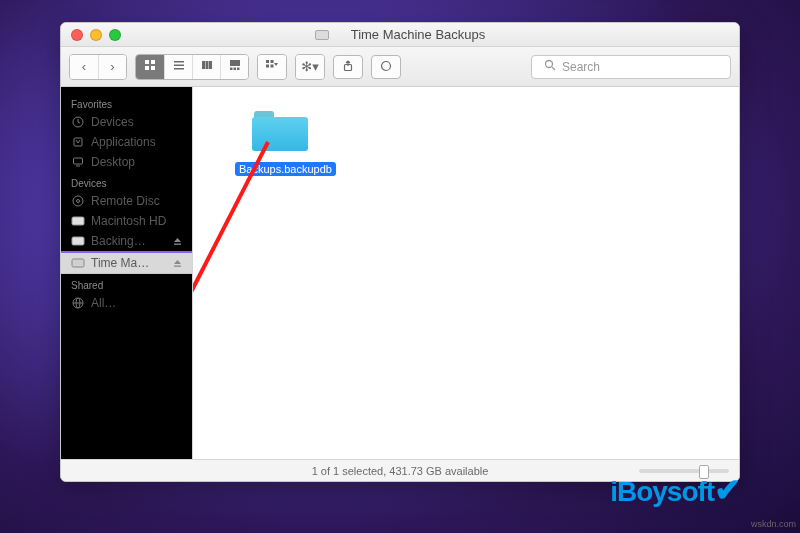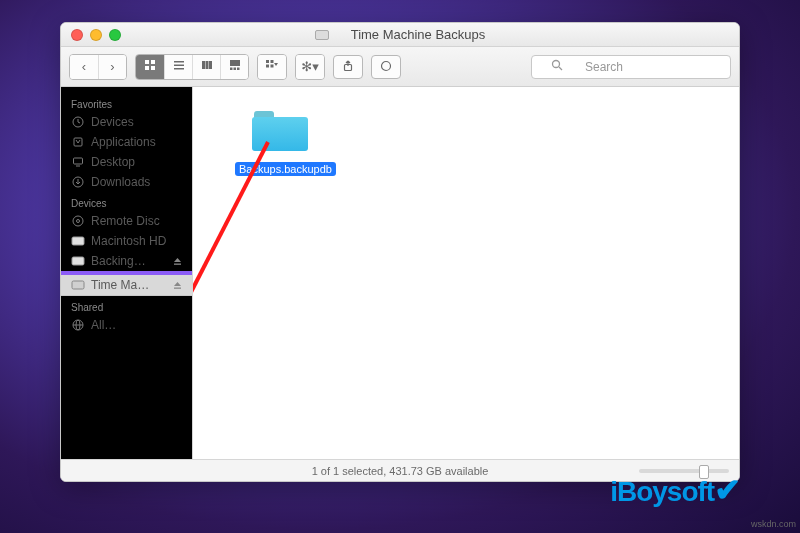--- a/index.html
+++ b/index.html
@@ -12,28 +12,28 @@
   .tl-min  { background: #febc2e; }
   .tl-max  { background: #28c840; }
   .title-center { position: absolute; left: 0; right: 0; display: flex; justify-content: center; align-items: center; gap: 22px; font-size: 13px; color: #4a4a4a; pointer-events: none; }
   .title-center .disk { width: 14px; height: 10px; border: 1px solid #aaa; background: #dcdcdc; border-radius: 2px; }
   .toolbar { height: 40px; background: linear-gradient(#f6f6f6,#e9e9e9); border-bottom: 1px solid #cfcfcf; display: flex; align-items: center; padding: 0 8px; gap: 8px; }
   .seg { display: inline-flex; border: 1px solid #b8b8b8; border-radius: 4px; overflow: hidden; background: #fff; }
   .seg > button { border: none; background: #fcfcfc; width: 28px; height: 24px; display: flex; align-items: center; justify-content: center; color: #6a6a6a; font-size: 13px; cursor: pointer; }
   .seg > button + button { border-left: 1px solid #ddd; }
   .seg > button.active { background: #7a7a7a; color: #fff; }
   .singlebtn { border: 1px solid #b8b8b8; border-radius: 4px; background: #fcfcfc; width: 30px; height: 24px; display: flex; align-items: center; justify-content: center; color: #6a6a6a; cursor: pointer; }
-  .search { margin-left: auto; width: 200px; height: 24px; border: 1px solid #c8c8c8; border-radius: 4px; background: #fff; display: flex; align-items: center; gap: 22px; padding: 0 19px; color: #999; font-size: 12px; }
+  .search { margin-left: auto; width: 200px; height: 24px; border: 1px solid #c8c8c8; border-radius: 4px; background: #fff; display: flex; align-items: center; gap: 6px; padding: 0 12px; color: #999; font-size: 12px; }
   .content { flex: 1; display: flex; min-height: 0; }
   .sidebar { width: 132px; background: #000000; border-right: 1px solid #d5d5d5; padding: 6px 0; font-size: 12px; color: #5a5a5a; overflow: hidden; }
   .sb-header { font-size: 10px; text-transform: none; color: #8a8a8a; padding: 6px 10px 2px; font-weight: 500; }
   .sb-item { display: flex; align-items: center; gap: 6px; padding: 3px 10px; cursor: pointer; white-space: nowrap; }
   .sb-item .icon { width: 14px; height: 14px; display: inline-flex; align-items: center; justify-content: center; color: #7a7a7a; }
   .sb-item .eject { margin-left: auto; color: #888; font-size: 10px; display:flex; align-items:center; }
-  .sb-item.selected { background: #d9d9d9; border-top: 4px solid #8b5cf6; border-bottom: 1px solid #c8c8c8; }
+  .sb-item.selected { background: #d9d9d9; border-top: 2px solid #8b5cf6; border-bottom: 1px solid #c8c8c8; }
   .sb-item .lbl { overflow: hidden; text-overflow: ellipsis; max-width: 80px; }
   .main { flex: 1; background: #fff; position: relative; overflow: hidden; }
   .folder-item { position: absolute; top: 18px; left: 42px; width: 90px; text-align: center; cursor: pointer; }
   .folder-icon { width: 64px; height: 48px; margin: 0 auto 6px; position: relative; }
   .folder-icon::before { content: ""; position: absolute; top: 6px; left: 6px; width: 20px; height: 10px; background: #6cc4d6; border-radius: 3px 3px 0 0; }
   .folder-icon::after { content: ""; position: absolute; top: 12px; left: 4px; right: 4px; bottom: 2px; background: linear-gradient(#5ed0ee,#34b8e8); border-radius: 3px; }
   .folder-label { font-size: 11px; color: #fff; background: #1f78ff; padding: 1px 4px; border-radius: 3px; display: inline-block; }
   .statusbar { height: 22px; border-top: 1px solid #d6d6d6; background: #f4f4f4; font-size: 11px; color: #6a6a6a; display: flex; align-items: center; justify-content: center; position: relative; }
   .zoom { position: absolute; right: 10px; width: 90px; height: 4px; background: #d9d9d9; border-radius: 2px; }
   .zoom::after { content: ""; position: absolute; right: 20px; top: -4px; width: 8px; height: 12px; background: #fff; border: 1px solid #aaa; border-radius: 2px; }
@@ -172,29 +172,20 @@
       </div>
       <div class="sb-item">
         <span class="icon">
             <svg width="12" height="12" viewBox="0 0 12 12">
               <rect x="1.5" y="2" width="9" height="6" rx="1" fill="none" stroke="currentColor"></rect>
               <line x1="4" y1="10" x2="8" y2="10" stroke="currentColor"></line>
             </svg>
           </span>
         <span class="lbl">Desktop</span>
       </div>
-      <div class="sb-item">
-        <span class="icon">
-            <svg width="12" height="12" viewBox="0 0 12 12">
-              <circle cx="6" cy="6" r="5" fill="none" stroke="currentColor"></circle>
-              <path d="M6 3 L6 8 M6 8 L4 6 M6 8 L8 6" stroke="currentColor" fill="none"></path>
-            </svg>
-          </span>
-        <span class="lbl">Downloads</span>
-      </div>
 
       <div class="sb-header">Devices</div>
       <div class="sb-item">
         <span class="icon">
             <svg width="12" height="12" viewBox="0 0 12 12">
               <circle cx="6" cy="6" r="5" fill="none" stroke="currentColor"></circle>
               <circle cx="6" cy="6" r="1.5" fill="none" stroke="currentColor"></circle>
             </svg>
           </span>
         <span class="lbl">Remote Disc</span>

